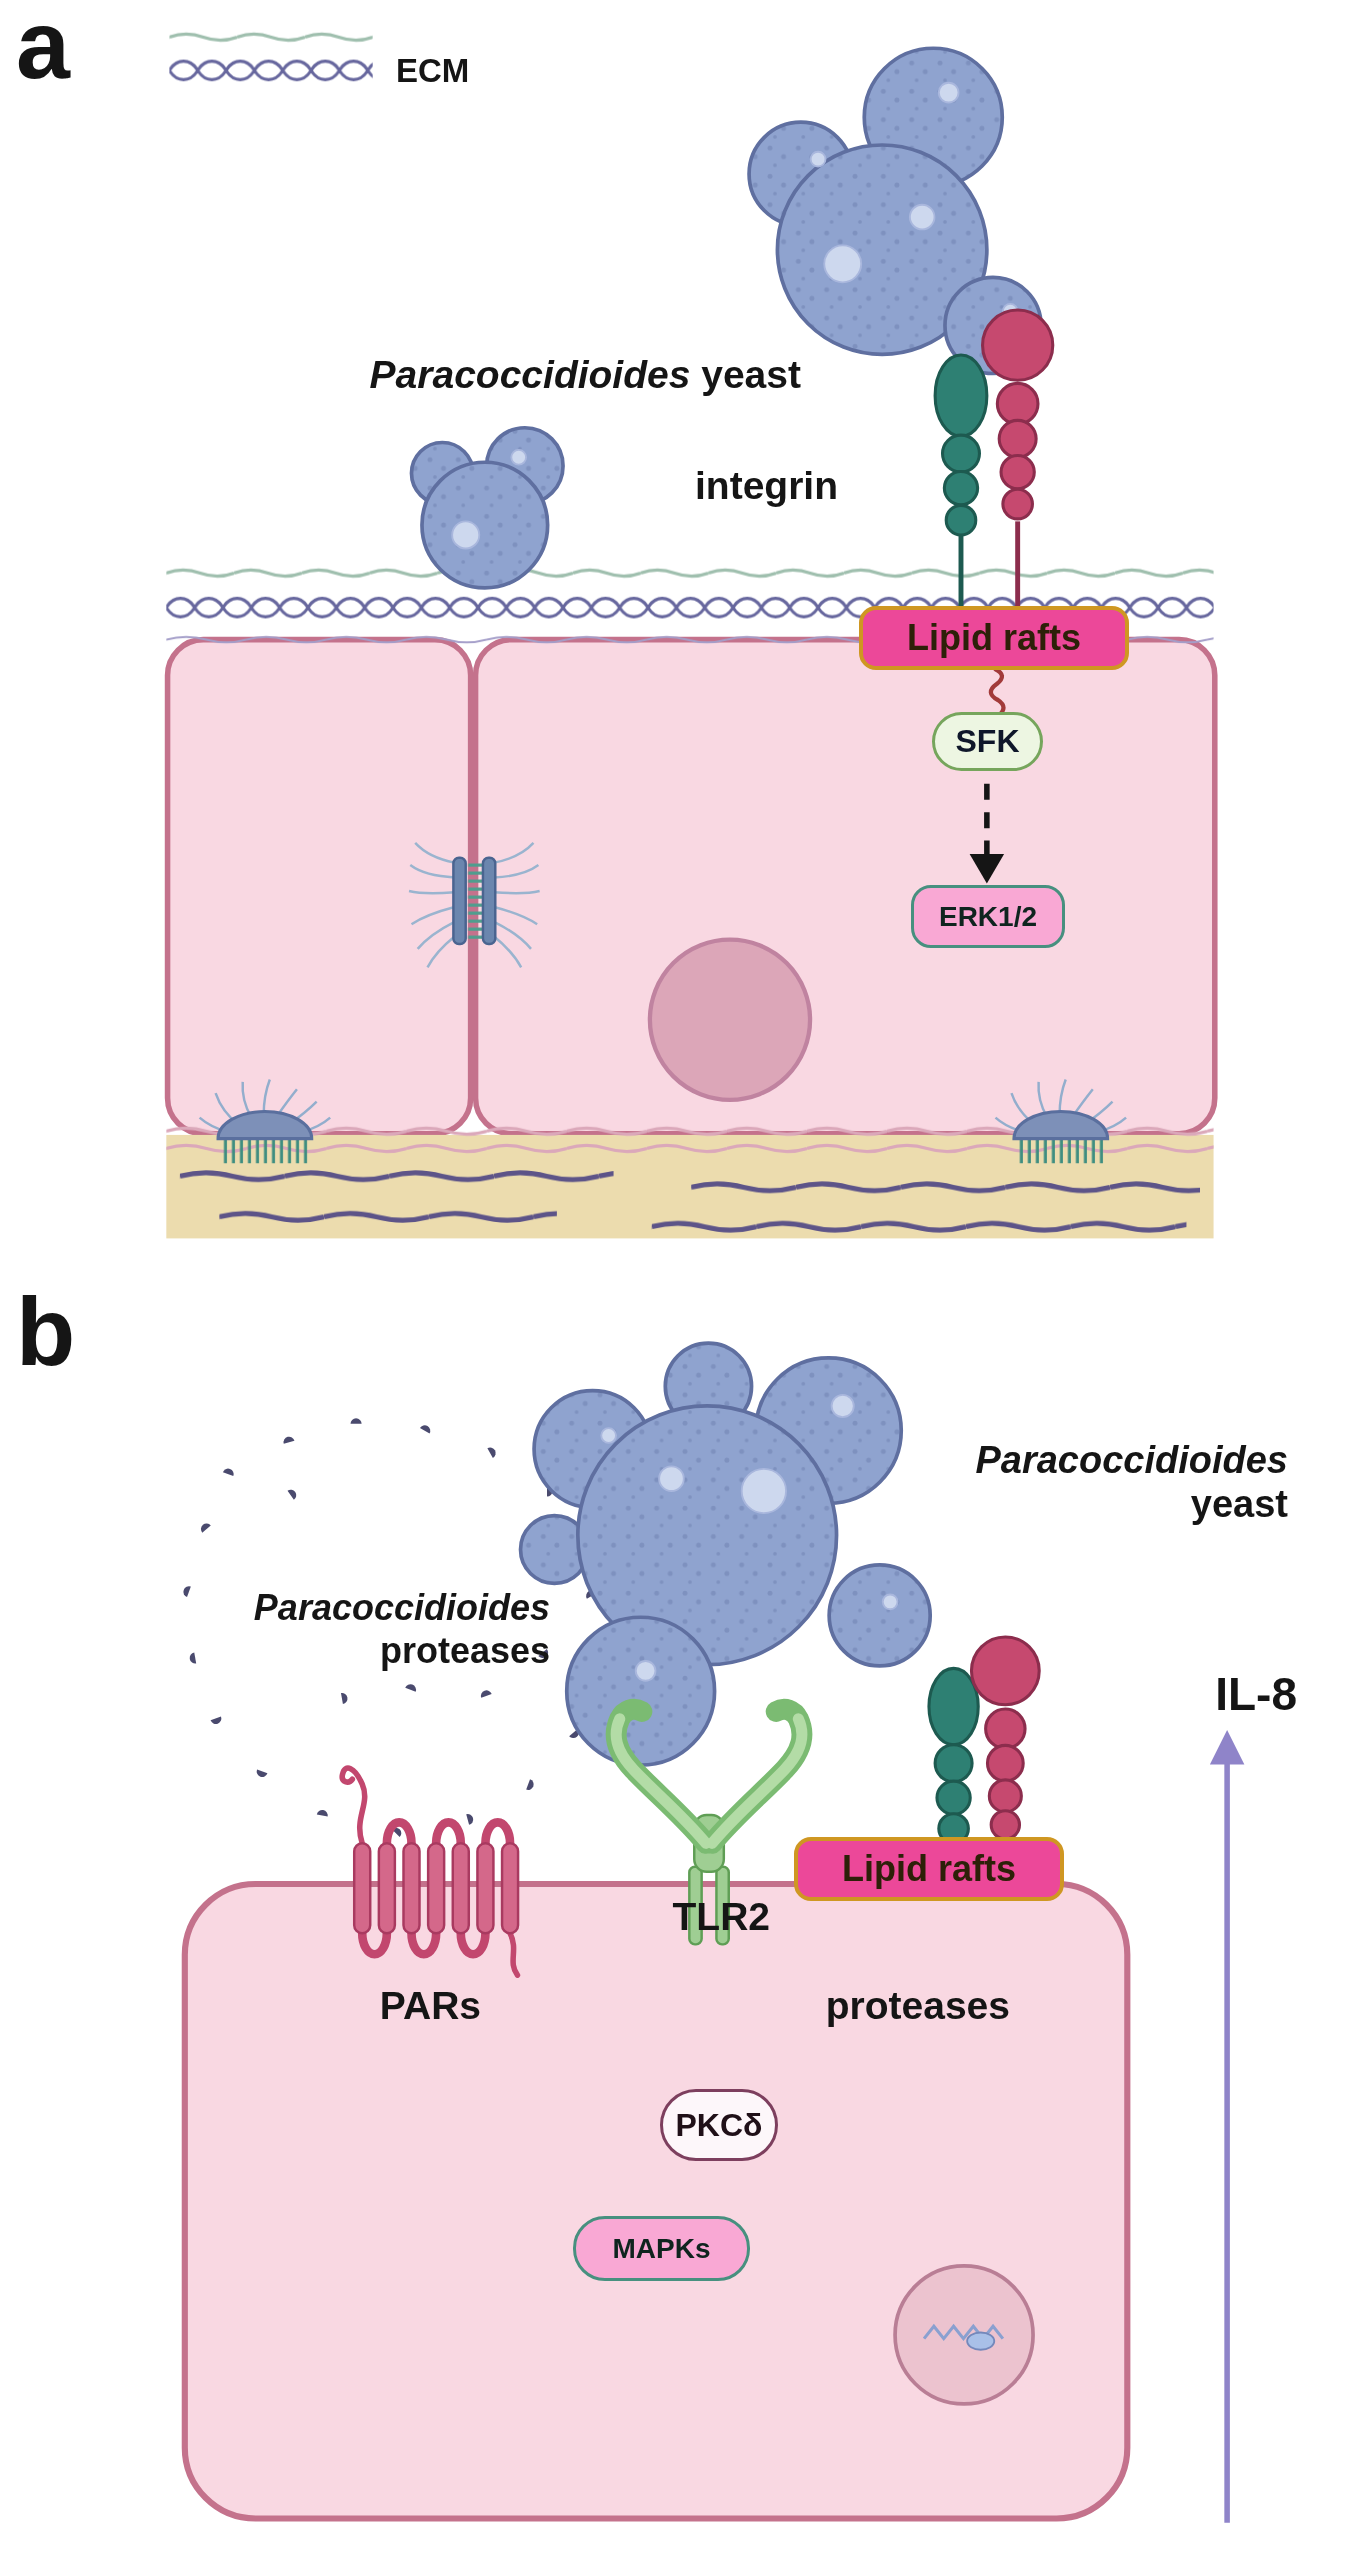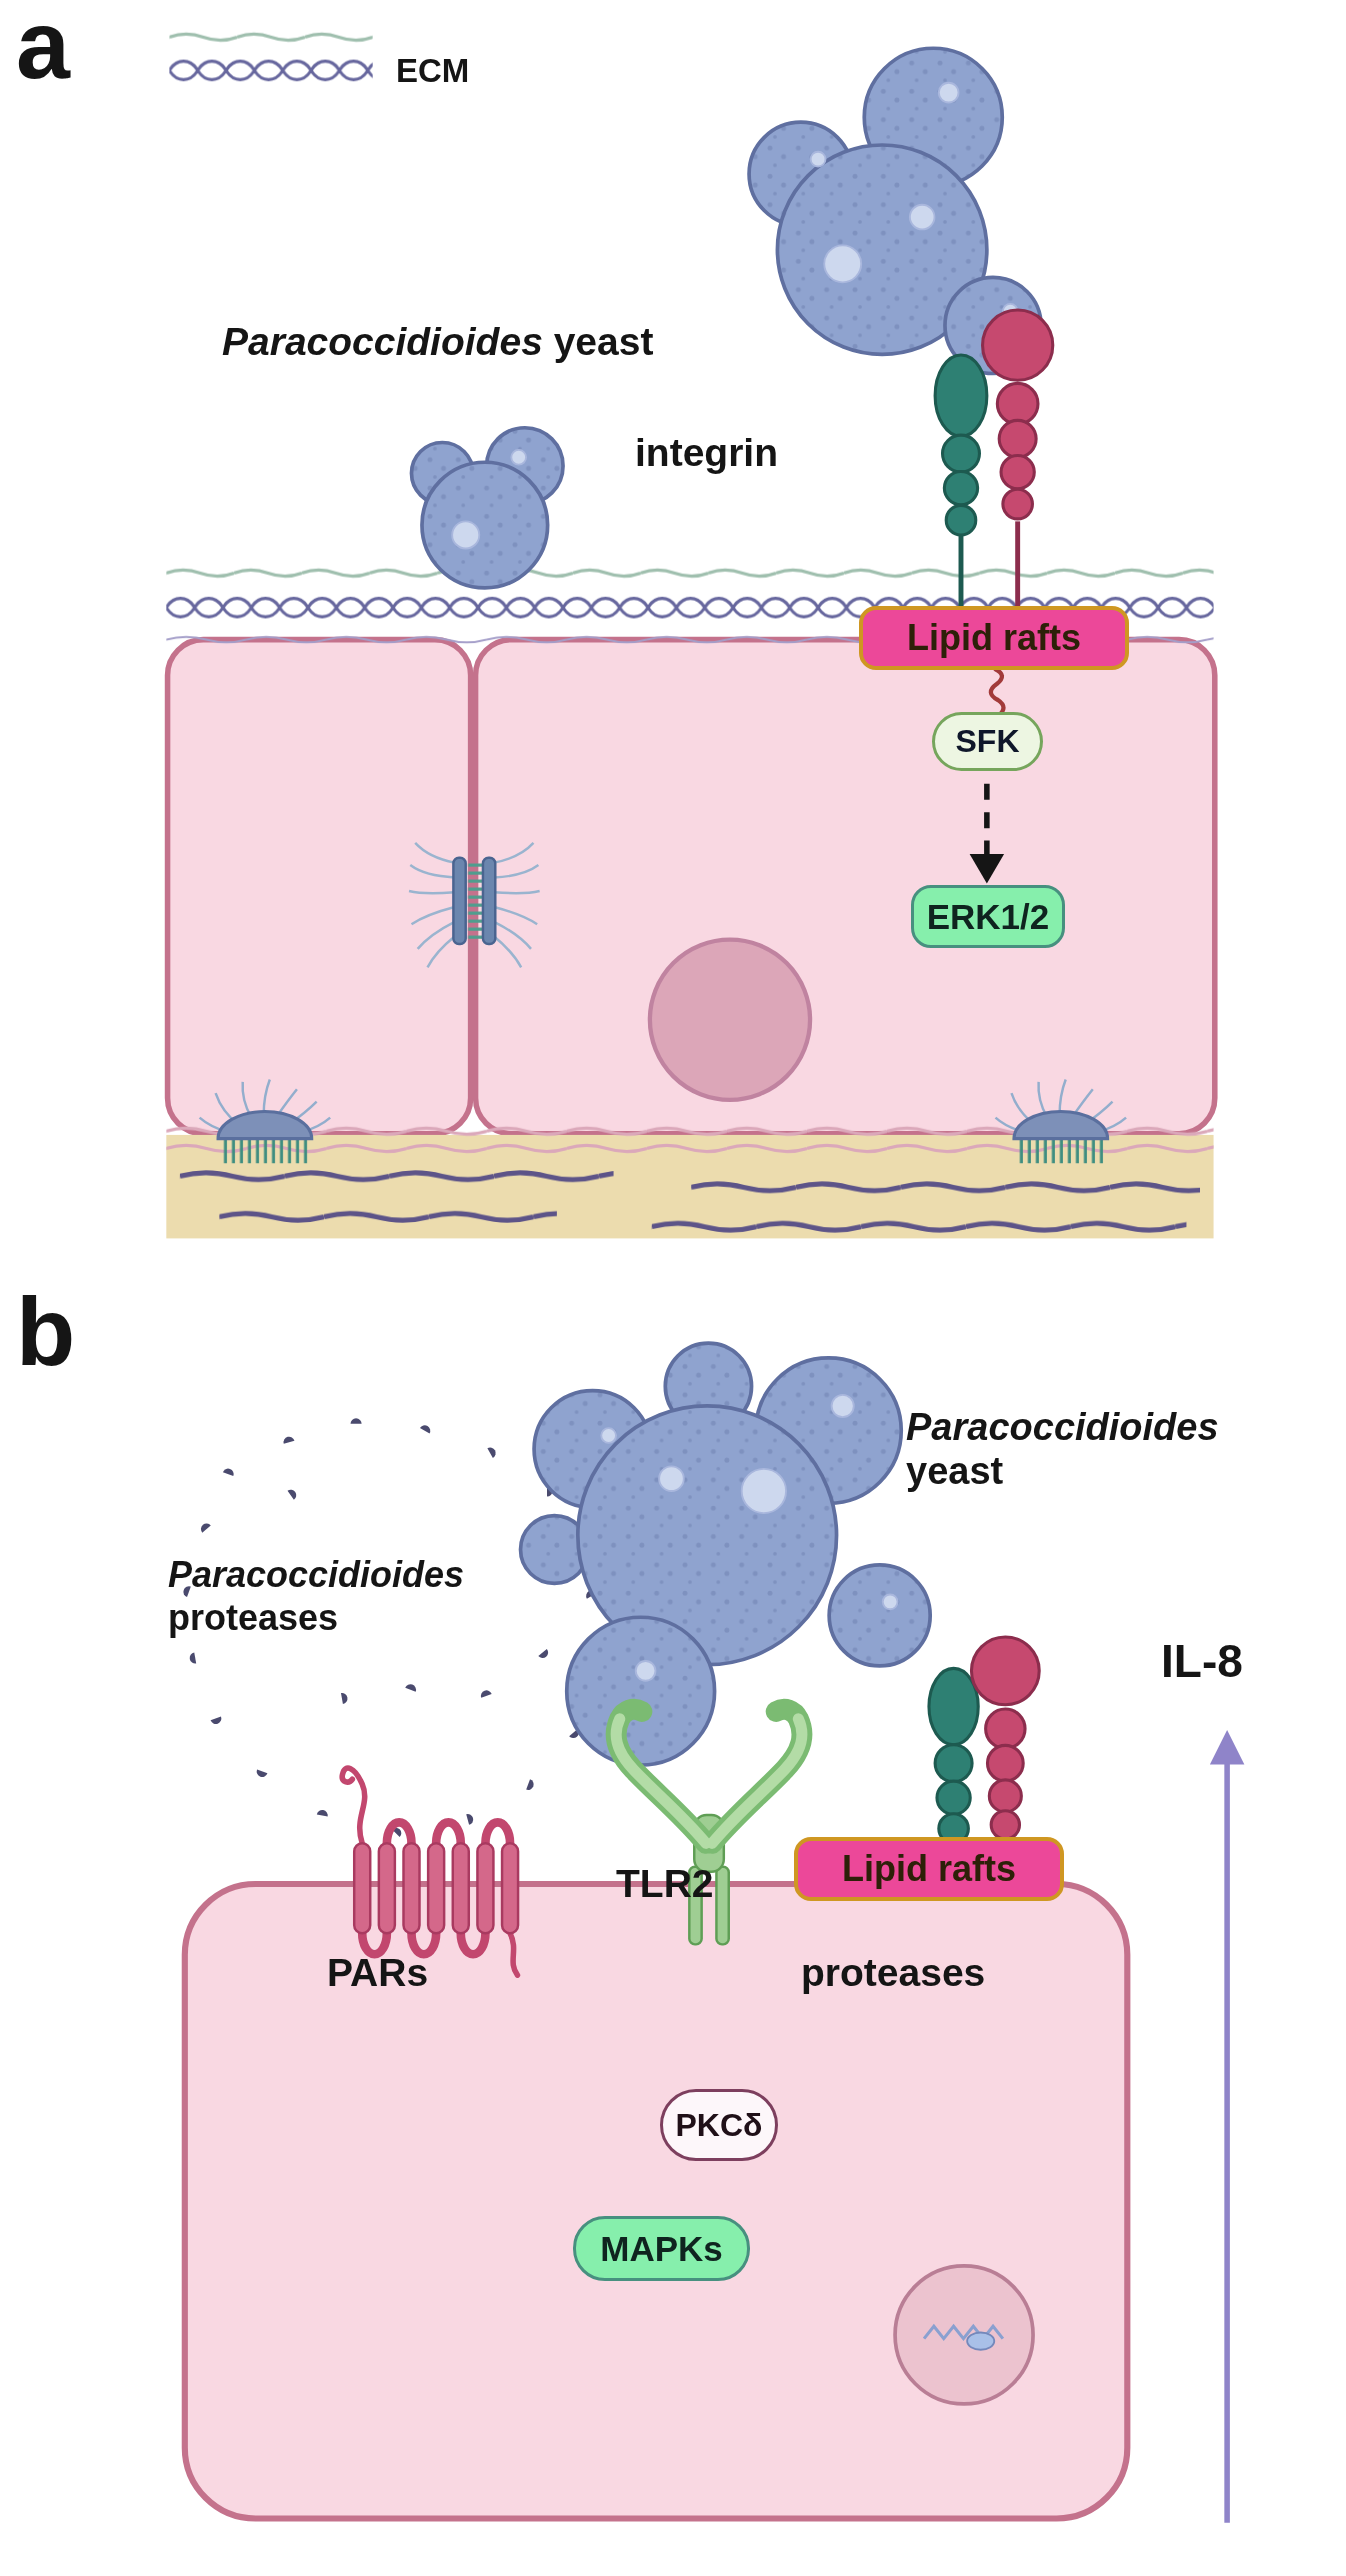--- a/index.html
+++ b/index.html
@@ -1,27 +1,27 @@
 <!DOCTYPE html>
 <html style="font-size:10px"><head>
 <meta charset="utf-8">
 <style>
   html,body{margin:0;padding:0;background:#ffffff;}
   .stage{position:relative;width:1346px;height:2576px;background:#ffffff;overflow:hidden;
          font-family:"Liberation Sans","DejaVu Sans",sans-serif;color:#151515;}
   svg.art{position:absolute;left:0;top:0;}
   .lbl{position:absolute;font-weight:800;color:#151515;}
-  .center{text-align:left;}
+  .center{text-align:right;margin-top:33px;}
   .it{font-style:italic;}
   .h1{font-size:97px;font-weight:900;line-height:1;}
   .badge{position:absolute;display:flex;align-items:center;justify-content:center;
          font-weight:800;box-sizing:border-box;}
   .badge.orange{background:#ec4899;border:4.3px solid #cf9722;border-radius:17px;font-size:36px;color:#2d2008;}
   .badge.greenlite{background:#edf6e2;border:3.1px solid #76a55c;border-radius:616px;font-size:32px;color:#0f172a;}
-  .badge.teal{background:#86efac;border:3.7px solid #47907f;font-size:35px;color:#0f241f;}
+  .badge.teal{background:#f9a8d4;border:3.7px solid #47907f;font-size:28px;color:#0f241f;}
   .badge.plum{background:#fdf7fa;border:3.1px solid #7d3f5e;border-radius:616px;font-size:32px;color:#201018;}
   .r32{border-radius:20px;}
   .r52{border-radius:32px;}
   
   .cell{fill:#f9d8e2;stroke:#c4728c;stroke-width:9;}
   .cellB{fill:#f9d8e2;stroke:#c4728c;stroke-width:10;}
   .vac{fill:#cdd8ee;stroke:#a9b7dd;stroke-width:3;}
   .fil{fill:none;stroke:#93aecd;stroke-width:4;}
   .fil2{fill:none;stroke:#9ab4cf;stroke-width:4;}
   .parL{fill:none;stroke-width:14;stroke-linecap:round;}

